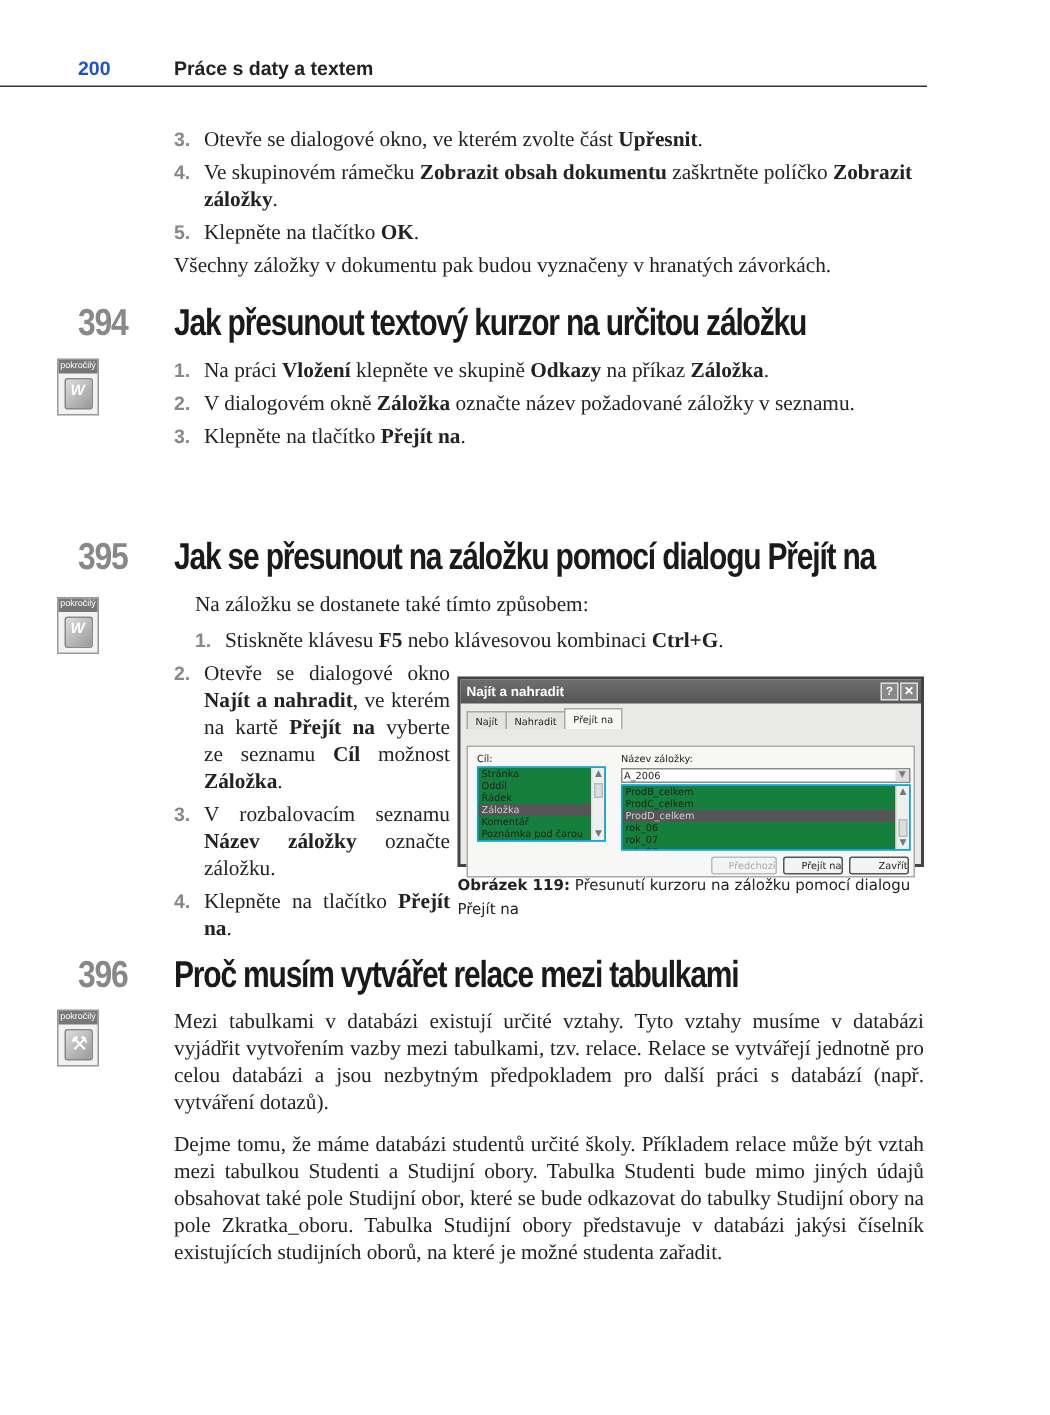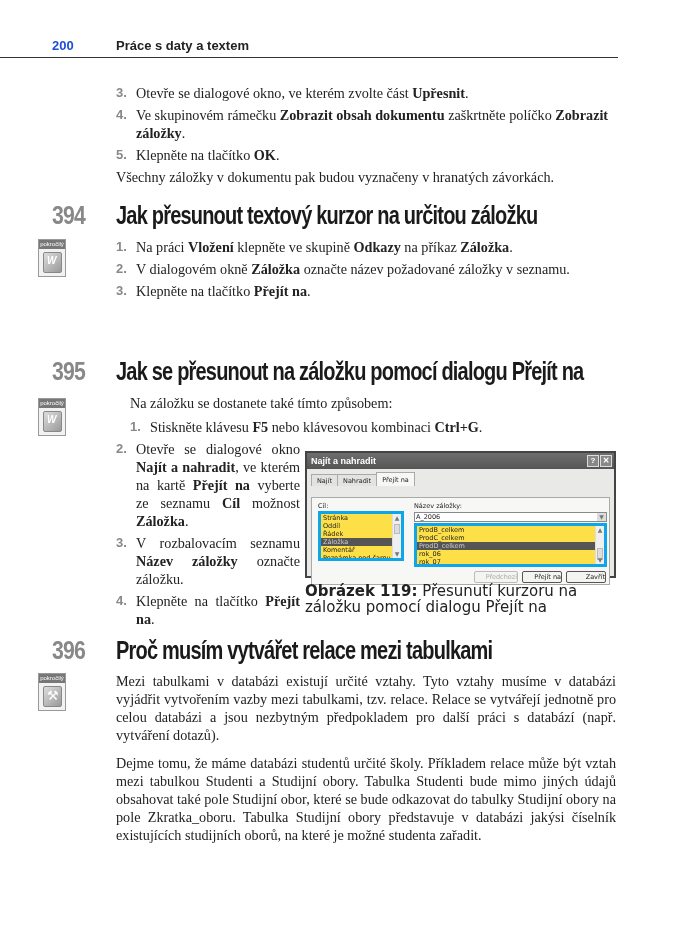--- a/index.html
+++ b/index.html
@@ -31,33 +31,33 @@
   .figure { position: absolute; left: 305px; top: 451px; width: 311px; height: 127px; border: 2px solid #444; background: #e9e9e7; font-family: "DejaVu Sans", sans-serif; font-size: 6.5px; color: #222; }
   .dlg-title { height: 16px; background: linear-gradient(#6e6e6e, #555); color: #fff; font-family: "Liberation Sans", sans-serif; font-weight: bold; font-size: 9px; line-height: 16px; padding-left: 4px; position: relative; }
   .dlg-btns { position: absolute; right: 2px; top: 2px; display: flex; gap: 1px; }
   .dlg-btn { width: 12px; height: 12px; border: 1px solid #ddd; background: #888; color: #fff; font-size: 8px; line-height: 10px; text-align: center; font-family: "Liberation Sans", sans-serif; font-weight: bold; }
   .tabs { position: absolute; left: 4px; top: 21px; display: flex; }
   .tab { height: 12px; border: 1px solid #aaa; border-bottom: none; padding: 0 5px; line-height: 12px; background: #e3e3e1; margin-right: -1px; }
   .tab.active { height: 14px; margin-top: -2px; background: #f7f7f5; line-height: 14px; }
   .panel { position: absolute; left: 4px; top: 44px; width: 299px; height: 88px; border: 1px solid #aaa; background: #f7f7f5; }
   .lbl-cil { position: absolute; left: 6px; top: 4px; }
   .lbl-nazev { position: absolute; left: 102px; top: 4px; }
-  .list { position: absolute; background: #fde047; border: 3px solid #0ea5e9; overflow: hidden; }
+  .list { position: absolute; background: #15803d; border: 1px solid #0ea5e9; overflow: hidden; }
   .list .it { height: 8px; line-height: 8px; padding-left: 2px; white-space: nowrap; }
   .list .it.sel { background: #555; color: #ccc; }
   .vscroll { position: absolute; right: 0; top: 0; bottom: 0; width: 9px; background: #efefef; border-left: 1px solid #ddd; }
   .vscroll .up, .vscroll .down { position: absolute; left: 0; width: 8px; height: 8px; font-size: 6px; line-height: 8px; text-align: center; color: #777; }
   .vscroll .up { top: 0; } .vscroll .down { bottom: 0; }
   .vscroll .thumb { position: absolute; left: 1px; width: 6px; background: #ddd; border: 1px solid #bbb; }
   .combo { position: absolute; left: 102px; top: 14px; width: 193px; height: 10px; background: #fff; border: 1px solid #8a8a8a; line-height: 9px; padding-left: 1px; }
   .combo .arrow { position: absolute; right: 0; top: 0; width: 9px; height: 8px; background: #ddd; font-size: 6px; line-height: 8px; text-align: center; color: #777; }
   .btn { position: absolute; top: 73px; height: 12px; border: 1px solid #555; border-radius: 2px; background: #f4f4f2; text-align: right; line-height: 11px; }
   .btn.disabled { color: #aaa; border-color: #bbb; }
 
-  .caption { position: absolute; left: 305px; top: 583px; width: 320px; font-family: "DejaVu Sans", sans-serif; font-size: 15px; line-height: 16px; color: #222; }
+  .caption { position: absolute; left: 305px; top: 583px; width: 320px; font-family: "DejaVu Sans", sans-serif; font-size: 10px; line-height: 16px; color: #222; }
   .caption b { font-weight: bold; }
 </style>
 </head>
 <body>
 
 <div class="running-head">
   <span class="rh-page">200</span>
   <span class="rh-title">Práce s daty a textem</span>
 </div>
 

